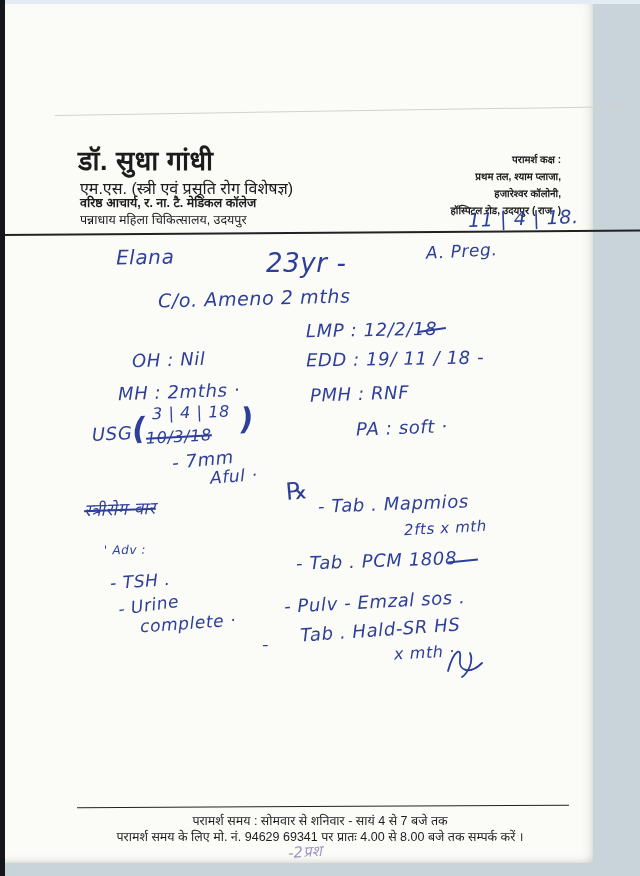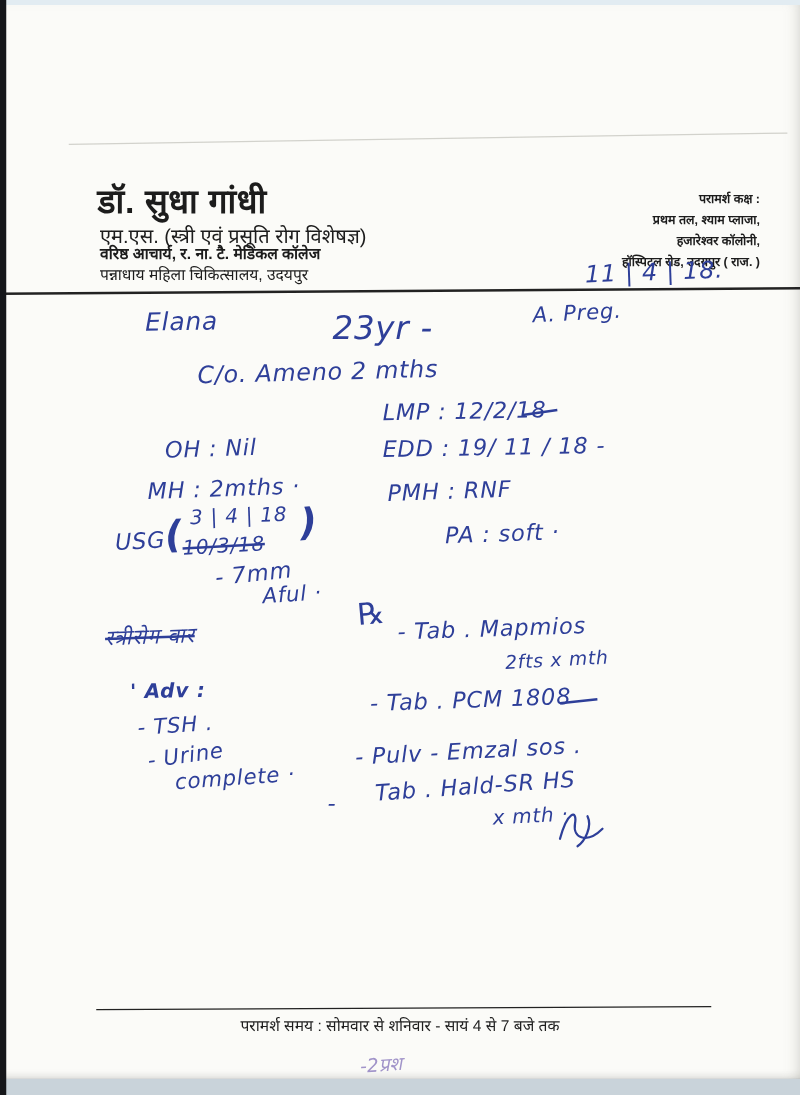--- a/index.html
+++ b/index.html
@@ -3,21 +3,21 @@
 <meta charset="utf-8">
 <style>
   html,body{margin:0;padding:0;}
   body{
     width:640px;height:876px;overflow:hidden;position:relative;
     background:#c9d3da;
     font-family:"Liberation Sans",sans-serif;
   }
   .top-strip{position:absolute;left:0;top:0;width:640px;height:4px;background:#e2ecf2;z-index:5;}
   .paper{
-    position:absolute;left:0;top:3px;width:640px;height:860px;
+    position:absolute;left:0;top:3px;width:593px;height:860px;
     background:#fbfbf8;
     box-shadow:inset -8px 0 12px -8px rgba(120,120,110,.35), inset 0 -6px 8px -6px rgba(100,100,100,.3);
     z-index:1;
   }
   .left-bar{position:absolute;left:0;top:0;width:5px;height:876px;background:#15161a;z-index:9;}
   .faint-line{position:absolute;left:55px;top:112px;width:575px;height:0;border-top:1px solid #d2d2cc;transform:rotate(-0.9deg);transform-origin:left center;}
 
   
   .hdr{position:absolute;color:#1c1c1c;}
   .doc-name{left:78px;top:138px;font-size:27px;font-weight:bold;letter-spacing:.5px;}
@@ -90,37 +90,38 @@
 
   <div class="hw" style="left:172px;top:446px;font-size:18px;transform:rotate(-6deg);">- 7mm</div>
   <div class="hw" style="left:210px;top:463px;font-size:17px;transform:rotate(-4deg);">Aful  ·</div>
 
   <div class="hw strike" style="left:84px;top:494px;font-size:17px;transform:rotate(-2deg);">स्त्रीरोग वार</div>
 
   <div class="hw" style="left:286px;top:474px;font-size:24px;transform:rotate(-5deg);">℞</div>
   <div class="hw" style="left:318px;top:490px;font-size:18px;transform:rotate(-2deg);">- Tab .  Mapmios</div>
   <div class="hw" style="left:404px;top:516px;font-size:15px;transform:rotate(-3deg);">2fts x mth</div>
 
-  <div class="hw" style="left:104px;top:540px;font-size:16px;transform:rotate(-1deg);font-weight:bold;">' Adv  :</div>
+  <div class="hw" style="left:104px;top:540px;font-size:12px;transform:rotate(-1deg);">' Adv  :</div>
   <div class="hw" style="left:296px;top:547px;font-size:18px;transform:rotate(-2deg);">- Tab .   PCM 1808</div>
   <div class="strike-mark" style="left:448px;top:557px;width:30px;transform:rotate(-6deg);"></div>
 
   <div class="hw" style="left:110px;top:568px;font-size:17px;transform:rotate(-4deg);">- TSH .</div>
   <div class="hw" style="left:118px;top:592px;font-size:17px;transform:rotate(-8deg);">- Urine</div>
   <div class="hw" style="left:140px;top:610px;font-size:17px;transform:rotate(-4deg);">complete  ·</div>
 
   <div class="hw" style="left:284px;top:588px;font-size:18px;transform:rotate(-3deg);">- Pulv -  Emzal sos .</div>
 
   <div class="hw" style="left:262px;top:630px;font-size:18px;">-</div>
   <div class="hw" style="left:300px;top:616px;font-size:18px;transform:rotate(-4deg);">Tab .  Hald-SR HS</div>
   <div class="hw" style="left:394px;top:640px;font-size:16px;transform:rotate(-3deg);">x mth  ·</div>
 
   <svg class="sig" width="50" height="40" viewBox="0 0 50 40">
     <path d="M8 30 C 14 8, 22 6, 20 18 C 18 30, 30 34, 42 22 M30 12 C 34 20, 28 32, 22 36" fill="none" stroke="#2e3f99" stroke-width="1.8" stroke-linecap="round"></path>
   </svg>
 
   <div class="ftr-rule"></div>
   <div class="ftr ftr1">परामर्श समय :  सोमवार से शनिवार - सायं 4 से 7  बजे तक</div>
+  <div class="ftr ftr2">परामर्श समय के लिए मो. नं. 94629 69341 पर प्रातः 4.00 से 8.00 बजे तक सम्पर्क करें ।</div>
   <div class="scribble">-2प्रश</div>
 </div>
 
 <div class="top-strip"></div>
 <div class="left-bar"></div>
 
 </body></html>

